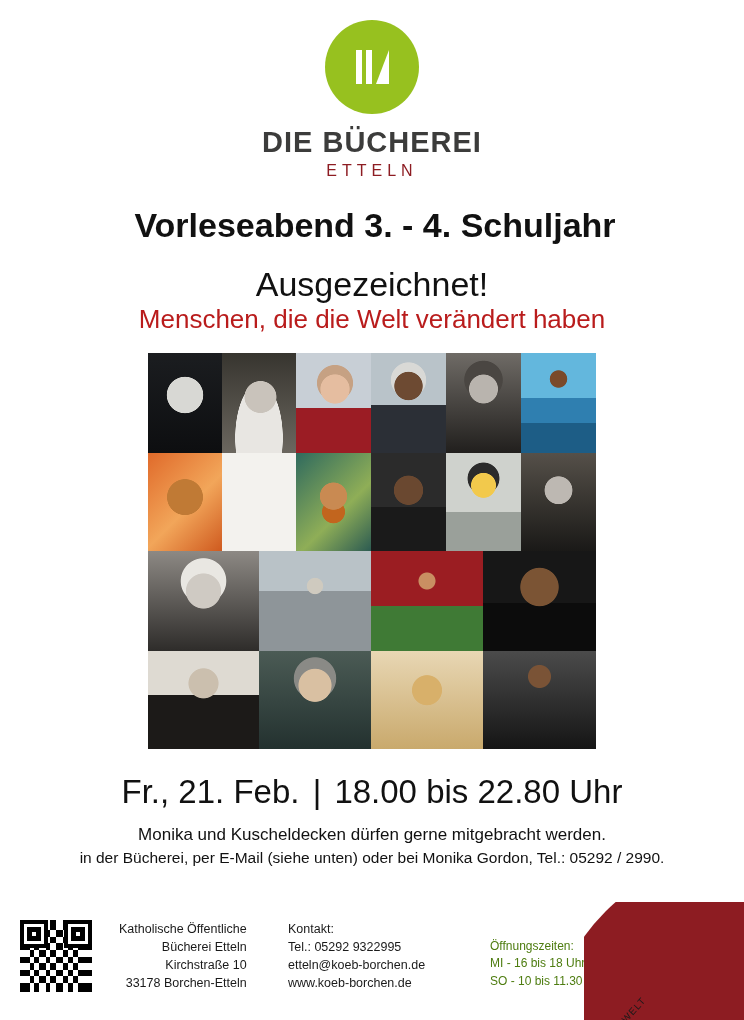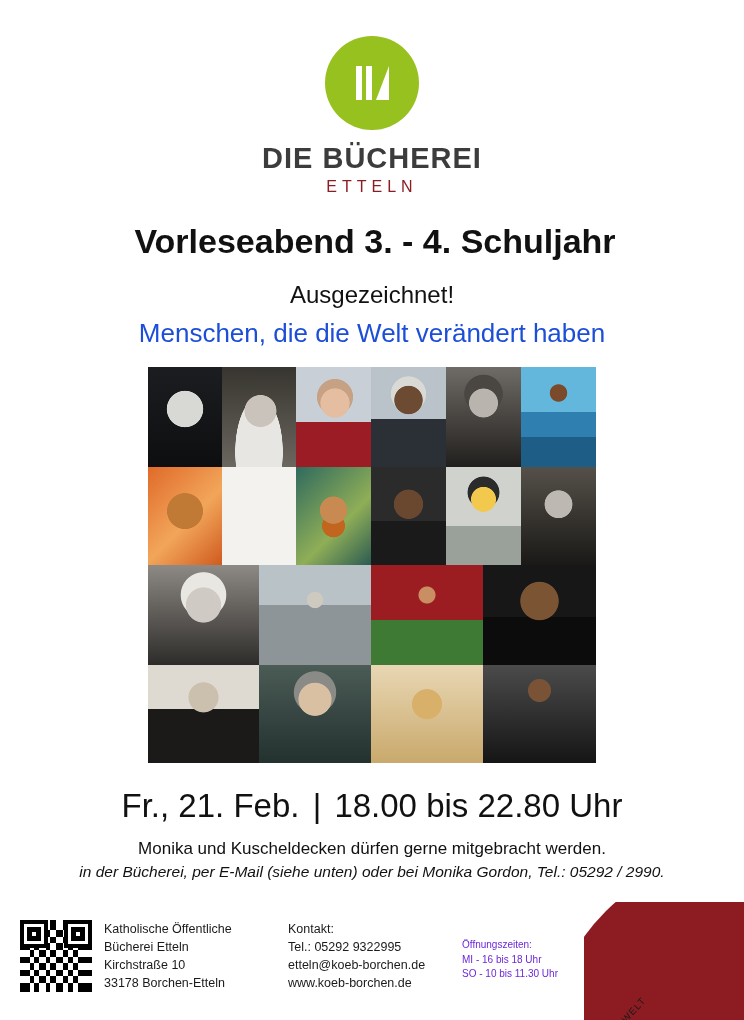--- a/index.html
+++ b/index.html
@@ -20,21 +20,21 @@
     position: relative;
     width: 744px;
     height: 1020px;
     box-sizing: border-box;
     padding: 0;
   }
 
   
   .logo-block {
     text-align: center;
-    padding-top: 36px;
+    padding-top: 20px;
   }
   .logo-circle {
     width: 94px;
     height: 94px;
     border-radius: 50%;
     background: #97c11f;
     margin: 0 auto;
     position: relative;
   }
   .logo-glyph {
@@ -80,28 +80,27 @@
     margin-top: 26px;
     text-align: center;
     font-size: 34px;
     font-weight: bold;
     color: #111;
     margin-left: 6px;
   }
   .subline-1 {
     margin-top: 20px;
     text-align: center;
-    font-size: 24px;
+    font-size: 34px;
     color: #111;
   }
   .subline-2 {
-    margin-top: 9px;
     text-align: center;
     font-size: 26px;
-    color: #1d4ed8;
+    color: #b91c1c;
   }
 
   
   .collage {
     width: 448px;
     margin: 18px auto 0 auto;
   }
   .collage-row {
     display: flex;
     width: 448px;
@@ -208,21 +207,20 @@
     text-align: center;
     font-size: 15.5px;
     font-weight: bold;
     color: #111;
   }
   .note-3 {
     margin-top: 4px;
     text-align: center;
     font-size: 15.5px;
     color: #111;
-    font-style: italic;
   }
 
   
   .footer {
     position: absolute;
     left: 0;
     bottom: 0;
     width: 744px;
     height: 112px;
   }
@@ -244,41 +242,42 @@
     height: 20px;
     border: 4px solid #000;
     background: #fff;
     box-shadow: inset 0 0 0 3px #fff, inset 0 0 0 8px #000;
   }
   .qr::before { left: 0; top: 0; }
   .qr::after  { right: 0; top: 0; }
 
   .addr {
     position: absolute;
-    left: 104px;
+    left: 119px;
     top: 12px;
     font-size: 12.5px;
     line-height: 1.45;
     color: #1a1a1a;
+    text-align: right;
   }
   .contact {
     position: absolute;
     left: 288px;
     top: 12px;
     font-size: 12.5px;
     line-height: 1.45;
     color: #1a1a1a;
   }
   .hours {
     position: absolute;
-    left: 462px;
+    left: 490px;
     top: 30px;
-    font-size: 10px;
+    font-size: 12px;
     line-height: 1.45;
-    color: #6d28d9;
+    color: #4d7c0f;
   }
 
   .corner {
     position: absolute;
     right: 0;
     bottom: 0;
     width: 160px;
     height: 118px;
     overflow: hidden;
   }

